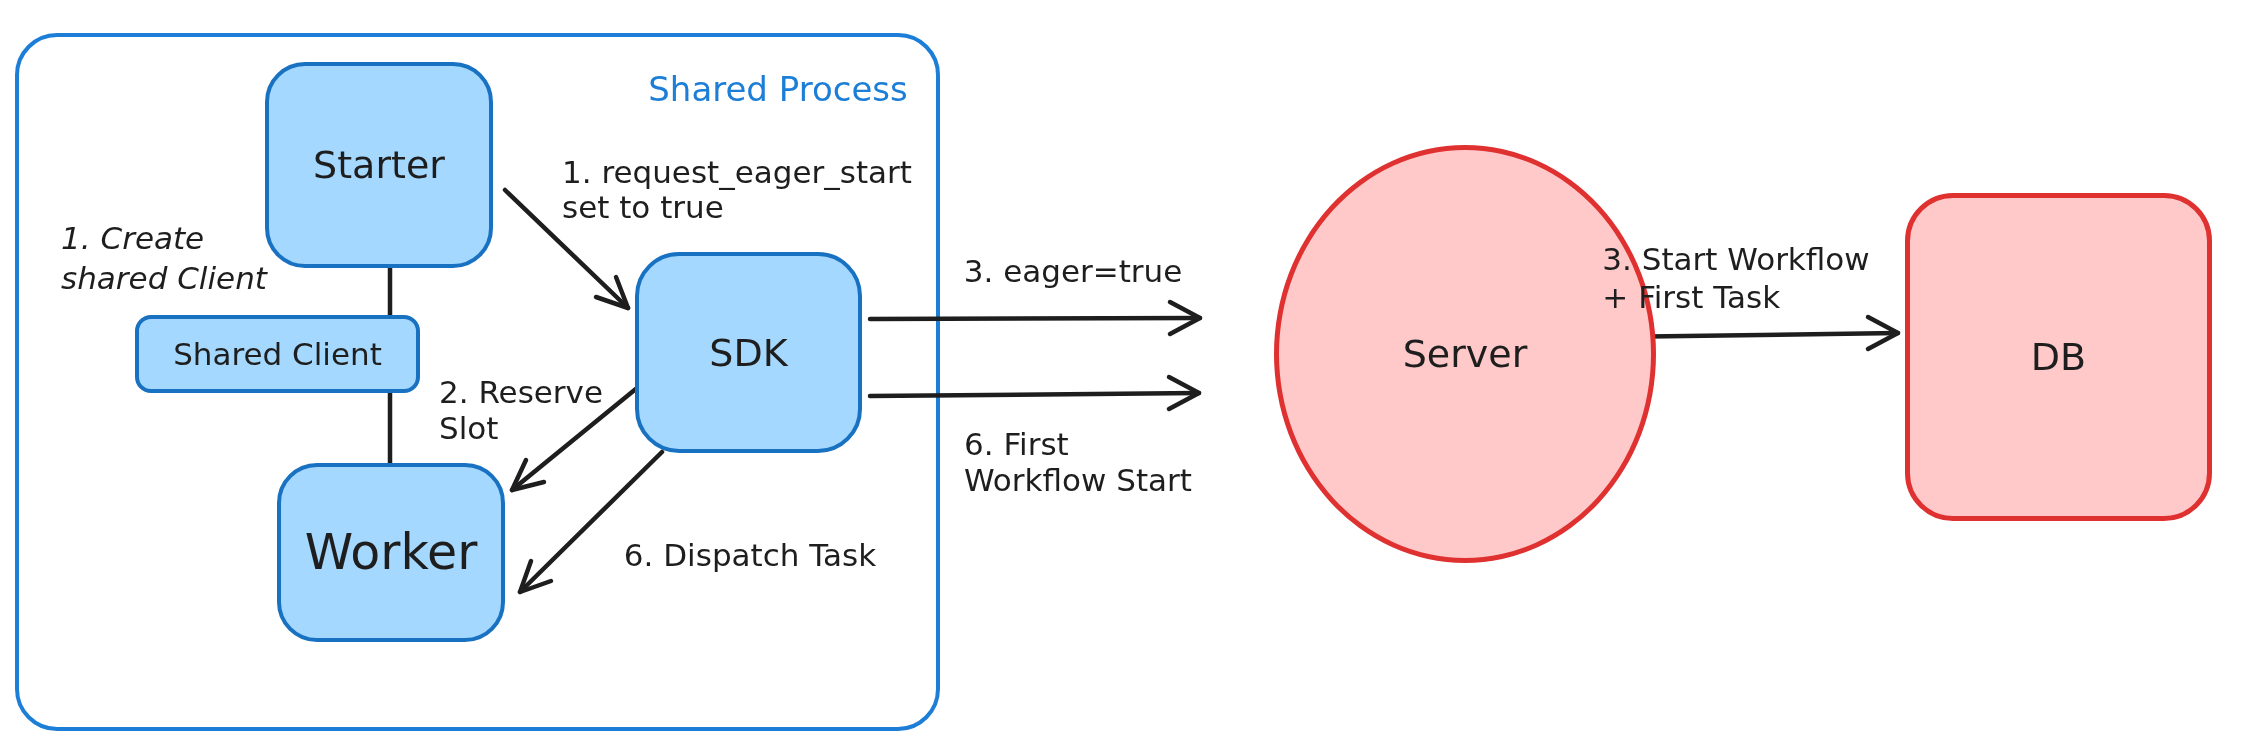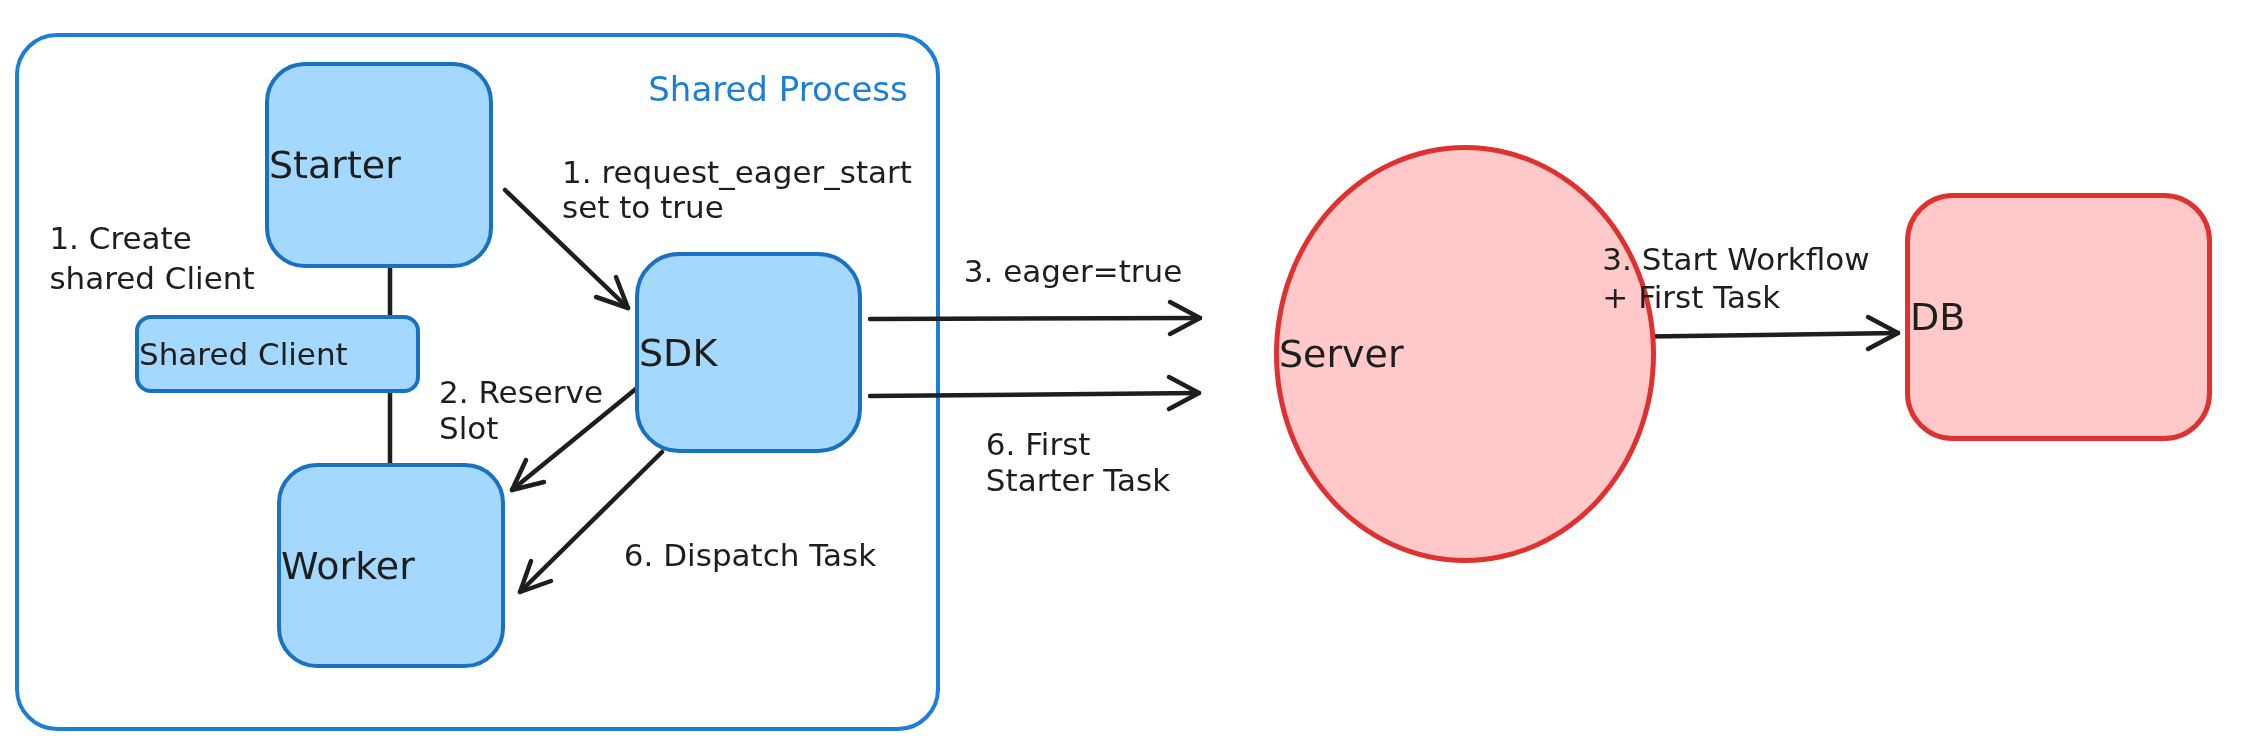--- a/index.html
+++ b/index.html
@@ -15,43 +15,43 @@
     box-sizing:border-box; border:4.5px solid var(--frame-blue);
     border-radius:42px; background:transparent;
   }
   .frame-label {
     position:absolute; left:778px; top:89px; transform:translate(-50%,-50%);
     font-size:34px; color:var(--frame-blue); white-space:nowrap;
   }
   
   .node {
     position:absolute; box-sizing:border-box;
-    display:flex; align-items:center; justify-content:flex-start;
+    display:flex; align-items:center; justify-content:center;
     white-space:nowrap;
   }
   .node-blue { background:var(--blue-fill); border:4.5px solid var(--blue-stroke); }
   .node-red  { background:var(--red-fill);  border:5px solid var(--red-stroke); }
   .starter { left:265px; top:62px;  width:228px; height:206px; border-radius:40px; font-size:38px; }
   .shared-client { left:135px; top:315px; width:285px; height:78px; border-radius:16px; font-size:31px; }
-  .worker  { left:277px; top:463px; width:228px; height:205px; border-radius:40px; font-size:38px; }
+  .worker  { left:277px; top:463px; width:228px; height:179px; border-radius:40px; font-size:49px; }
   .sdk     { left:635px; top:252px; width:227px; height:201px; border-radius:44px; font-size:38px; }
   .server  { left:1274px; top:145px; width:382px; height:418px; border-radius:50%; font-size:38px; }
-  .db      { left:1905px; top:193px; width:307px; height:248px; border-radius:48px; font-size:38px; }
+  .db      { left:1905px; top:193px; width:307px; height:328px; border-radius:48px; font-size:38px; }
   
   .overlay { position:absolute; left:0; top:0; width:2248px; height:754px; }
   .overlay line, .overlay polyline {
     stroke:var(--ink); stroke-width:4.5; fill:none;
     stroke-linecap:round; stroke-linejoin:round;
   }
   
   .ann {
     position:absolute; transform:translate(-50%,-50%);
     text-align:left; font-size:31px; line-height:37px; white-space:nowrap;
   }
-  .ann-create   { left:152px;  top:258px; line-height:40px; }
+  .ann-create   { left:164px;  top:258px; line-height:40px;font-style:italic; }
   .ann-request  { left:737px;  top:190px; line-height:35px; }
   .ann-reserve  { left:521px;  top:410px; line-height:36px; }
   .ann-eager    { left:1073px; top:271px; }
   .ann-start-wf { left:1736px; top:278px; line-height:38px; }
   .ann-first-wf { left:1078px; top:462px; line-height:36px; }
   .ann-dispatch { left:750px;  top:555px; }
 </style>
 </head>
 <body>
 
@@ -126,19 +126,19 @@
   </div>
   <div class="ann ann-eager">
     <div>3. eager=true</div>
   </div>
   <div class="ann ann-start-wf">
     <div>3. Start Workflow</div>
     <div>+ First Task</div>
   </div>
   <div class="ann ann-first-wf">
     <div>6. First</div>
-    <div>Starter Task</div>
+    <div>Workflow Start</div>
   </div>
   <div class="ann ann-dispatch">
     <div>6. Dispatch Task</div>
   </div>
 
 </div>
 
 </body></html>

